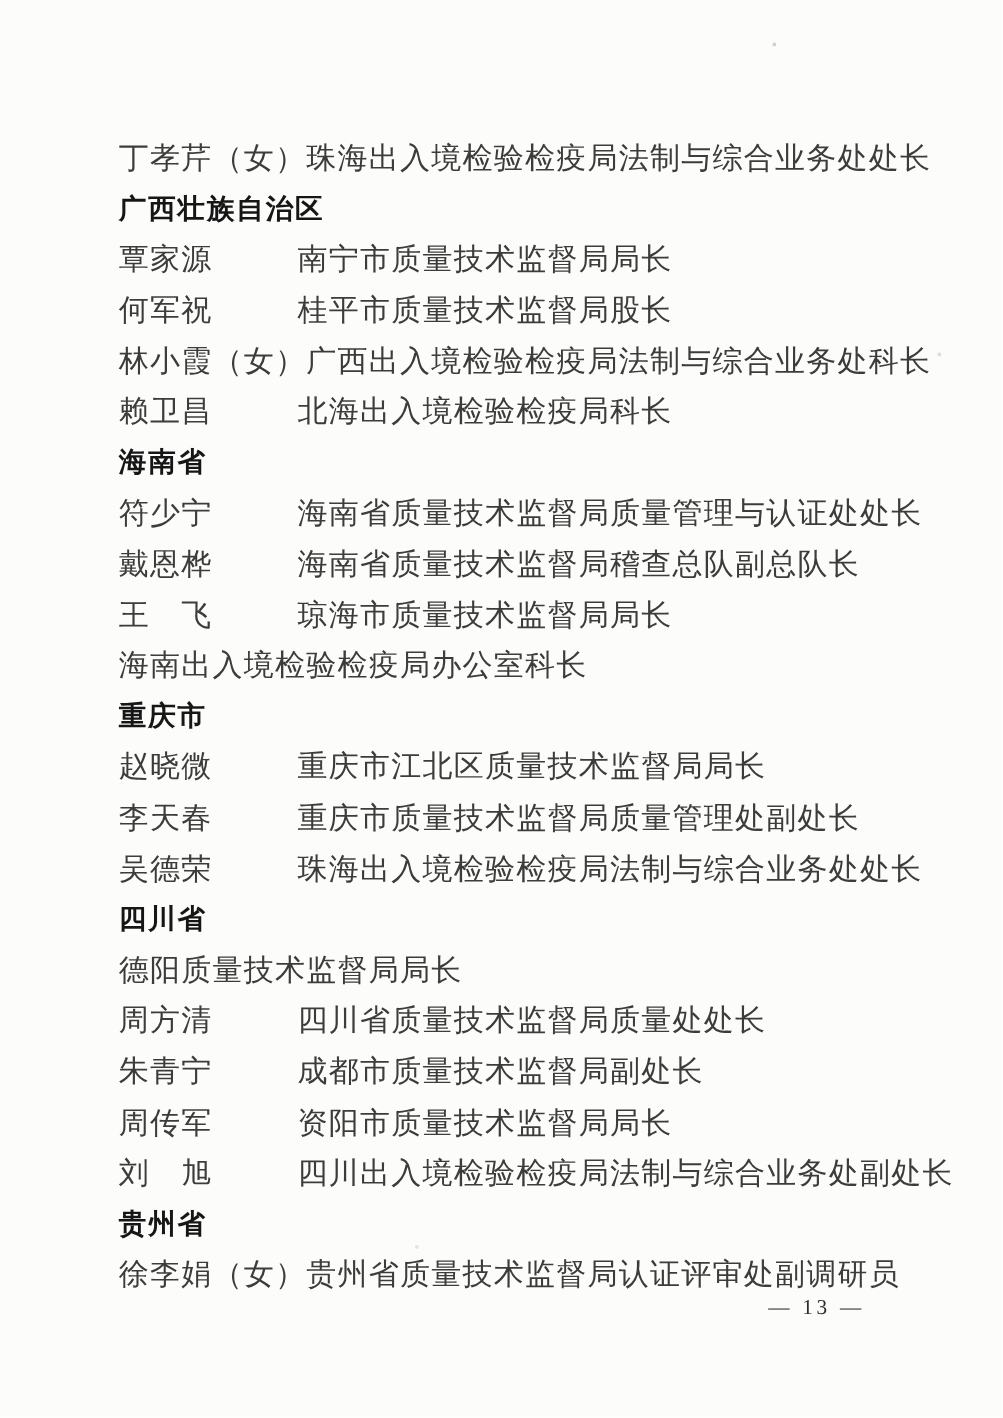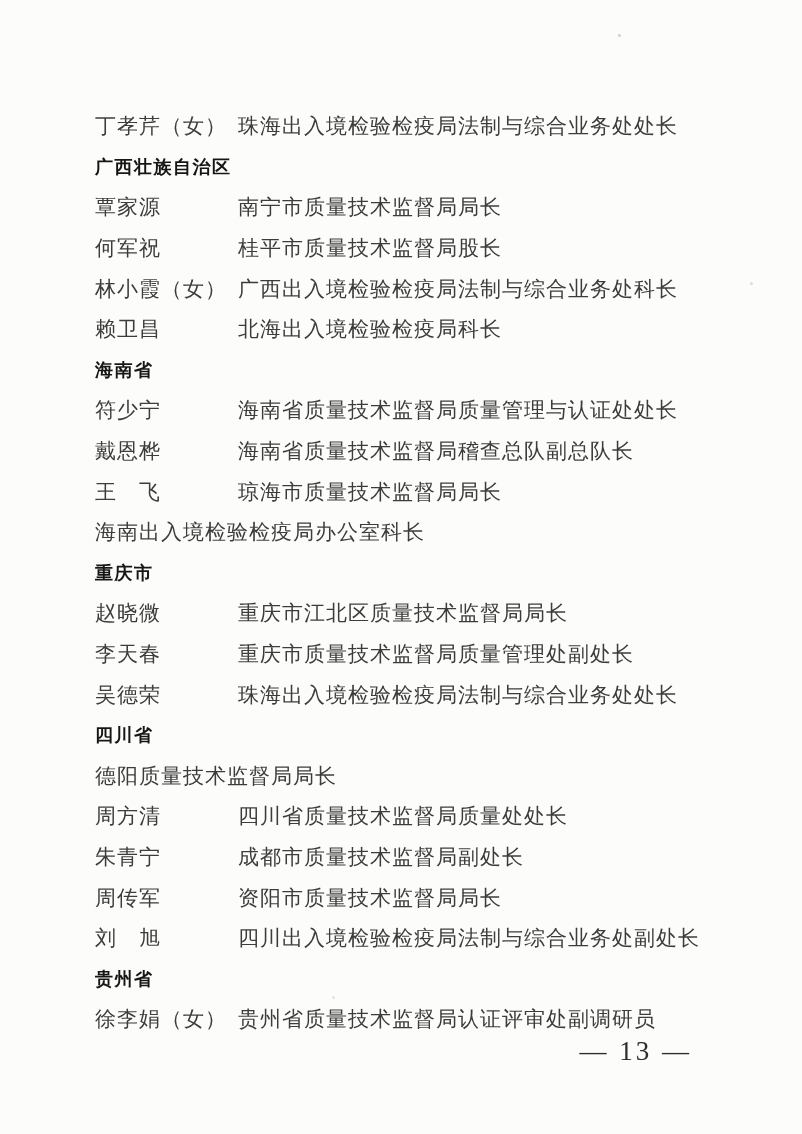--- a/index.html
+++ b/index.html
@@ -16,37 +16,37 @@
     content:""; position:absolute; left:618px; top:34px;
     width:3px; height:3px; border-radius:50%; background:#cfcfcf;
     box-shadow: 132px 248px 0 #dcdcdc, -286px 962px 0 #e2e2e2;
   }
   .content {
     position:absolute; top:106px; left:95px; right:36px;
   }
   .row {
     height:40.6px;
     display:flex; align-items:center;
-    font-size:21px; color:#3c3c3c;
+    font-size:24px; color:#3c3c3c;
     letter-spacing:1px;
     white-space:nowrap;
   }
   .row .name { flex:0 0 143px; }
   .row .pos  { flex:1;font-family:Liberation Serif, serif; }
   .region-header {
     height:40.6px;
     display:flex; align-items:center;
-    font-size:18px; font-weight:bold; color:#161616;
+    font-size:22px; font-weight:bold; color:#161616;
     font-family:"Liberation Sans","DejaVu Sans",sans-serif;
     letter-spacing:1.5px;
     white-space:nowrap;
   }
   .page-number {
     position:absolute; top:1036px; right:110px;
-    font-size:27px; color:#2e2e2e; letter-spacing:3px;
+    font-size:17px; color:#2e2e2e; letter-spacing:3px;
     font-family:"Liberation Serif","DejaVu Serif",serif;
   }
 </style>
 </head>
 <body>
 
 <div class="page">
   <div class="content">
   <div class="row">
     <span class="name">丁孝芹（女）</span>

